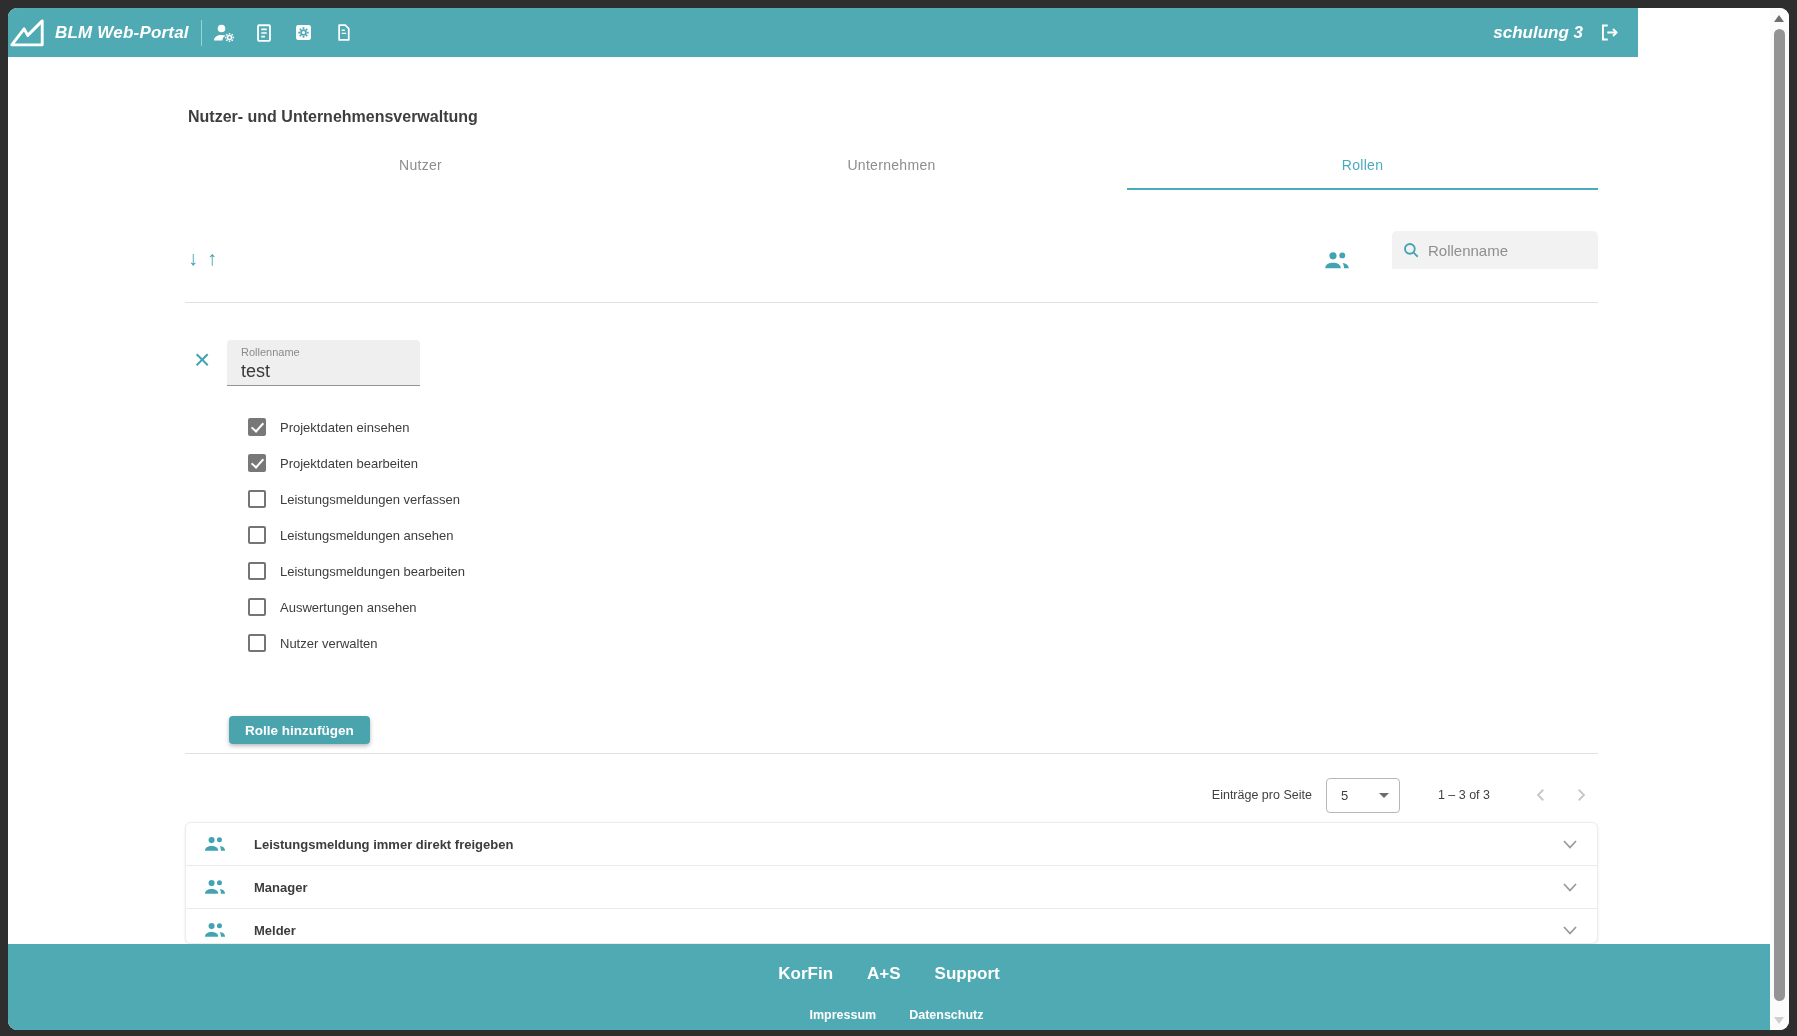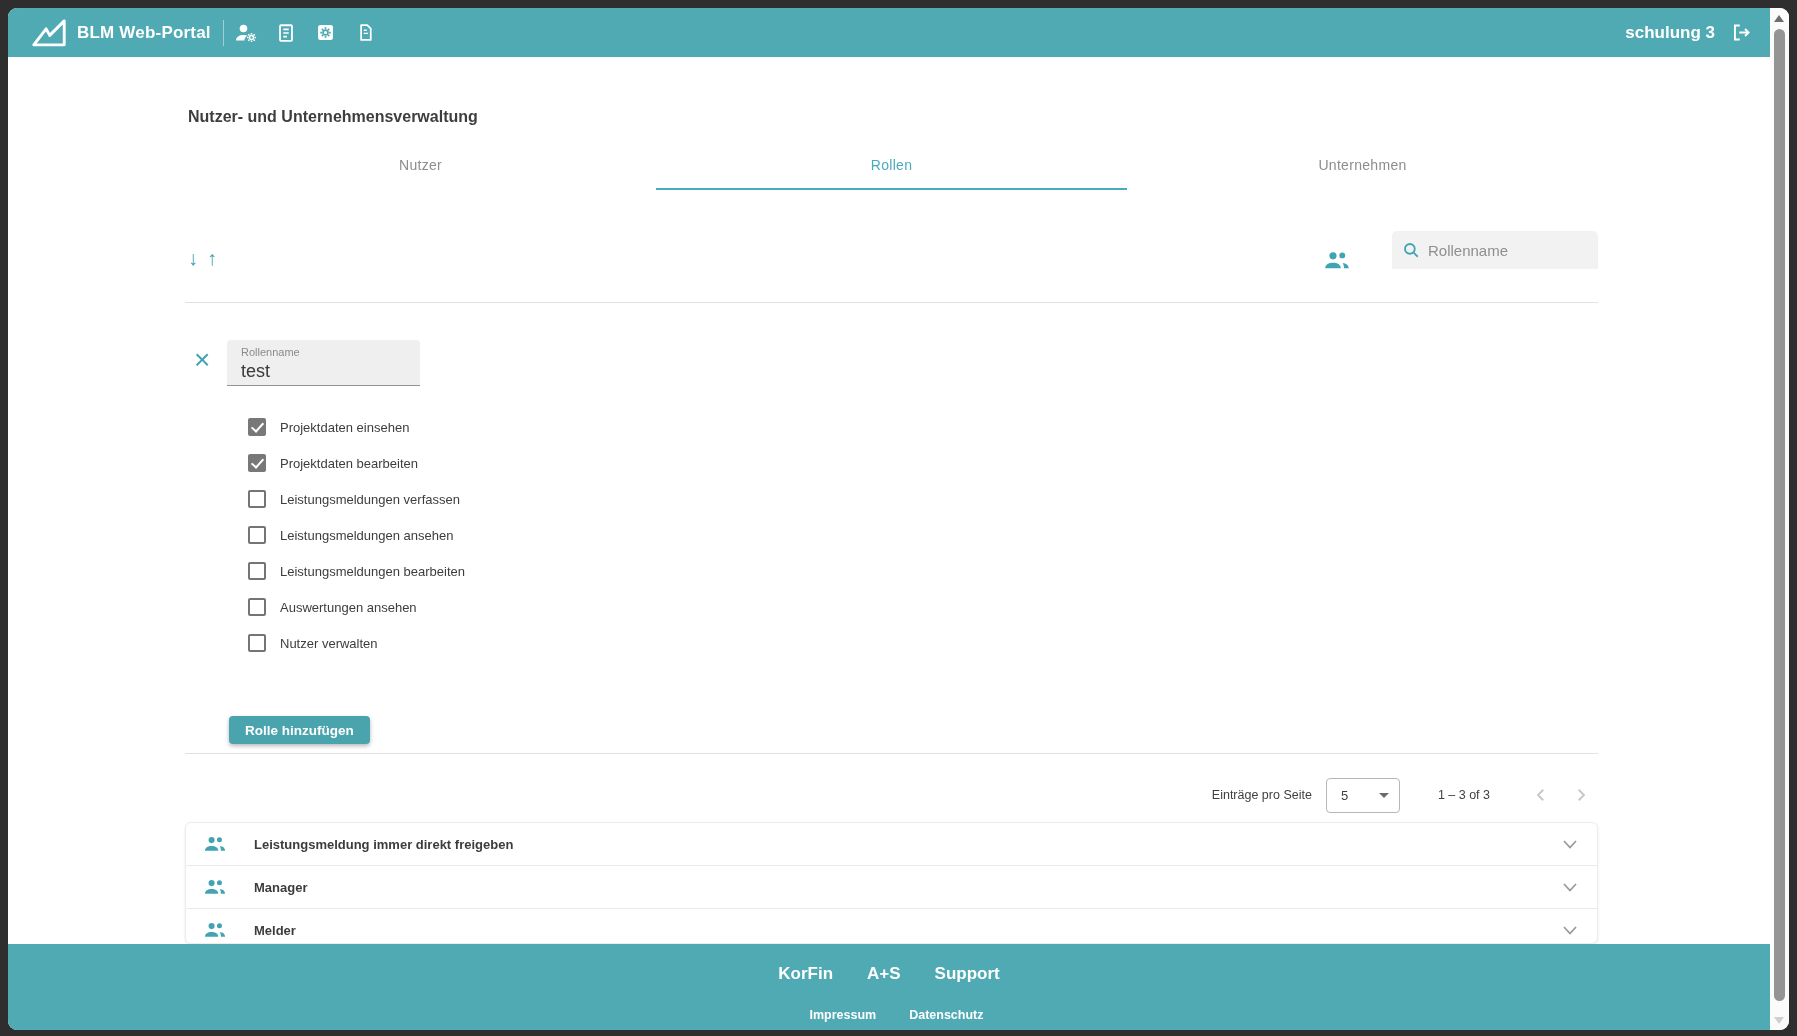--- a/index.html
+++ b/index.html
@@ -1,21 +1,21 @@
 <!DOCTYPE html>
 <html style="--frame: #2e2e2e; --brand: #4faab4; --accent: #42a3b3; --tab-active: #4aabbd; --button: #4aa4ae; --checkbox-checked: #787878;"><head>
 <meta charset="utf-8">
 <style>
   * { margin:0; padding:0; box-sizing:border-box; }
   html,body { width:1797px; height:1036px; font-family:"Liberation Sans", sans-serif; }
   .stage { position:relative; width:1797px; height:1036px; background:var(--frame,#2e2e2e); overflow:hidden; }
   .window { position:absolute; left:8px; top:8px; width:1781px; height:1022px; background:#fff; border-radius:9px; overflow:hidden; }
 
   
-  .app-header { position:absolute; left:0; top:0; width:1762px; height:49px; background:var(--brand,#4faab4); display:flex; align-items:center; color:#fff; padding-left:22px; }
+  .app-header { position:absolute; left:0; top:0; width:1630px; height:49px; background:var(--brand,#4faab4); display:flex; align-items:center; color:#fff; padding-left:0;font-style:italic; }
   .logo { width:38px; height:30px; display:flex; align-items:center; justify-content:center; margin-right:9px; }
   .app-title { font-size:17px; font-weight:bold; letter-spacing:.2px; white-space:nowrap; }
   .hdr-sep { width:1px; height:26px; background:rgba(255,255,255,.45); margin:0 9px 0 12px; }
   .hdr-icons { display:flex; gap:14px; }
   .hdr-icon-btn { width:26px; height:26px; display:flex; align-items:center; justify-content:center; cursor:pointer; }
   .hdr-right { margin-left:auto; margin-right:16px; display:flex; align-items:center; gap:13px; }
   .user-name { font-size:17px; font-weight:bold; white-space:nowrap; }
 
   
   .page-title { position:absolute; left:180px; top:100px; font-size:16px; font-weight:bold; color:#3e3e3e; }
@@ -153,22 +153,22 @@
             <polyline points="16,8 20,12 16,16"></polyline>
           </svg>
         </span>
       </span>
     </header>
 
     <h1 class="page-title">Nutzer- und Unternehmensverwaltung</h1>
 
     <div class="tabs">
       <div class="tab">Nutzer</div>
+      <div class="tab">Unternehmen</div>
       <div class="tab active">Rollen</div>
-      <div class="tab">Unternehmen</div>
     </div>
 
     <div class="sort-arrows">
       <span>↓</span>
       <span>↑</span>
     </div>
 
     <span class="people-btn">
       <svg width="26" height="20" viewBox="0 0 24 19" fill="currentColor">
         <circle cx="8.2" cy="4.6" r="3.4"></circle>

